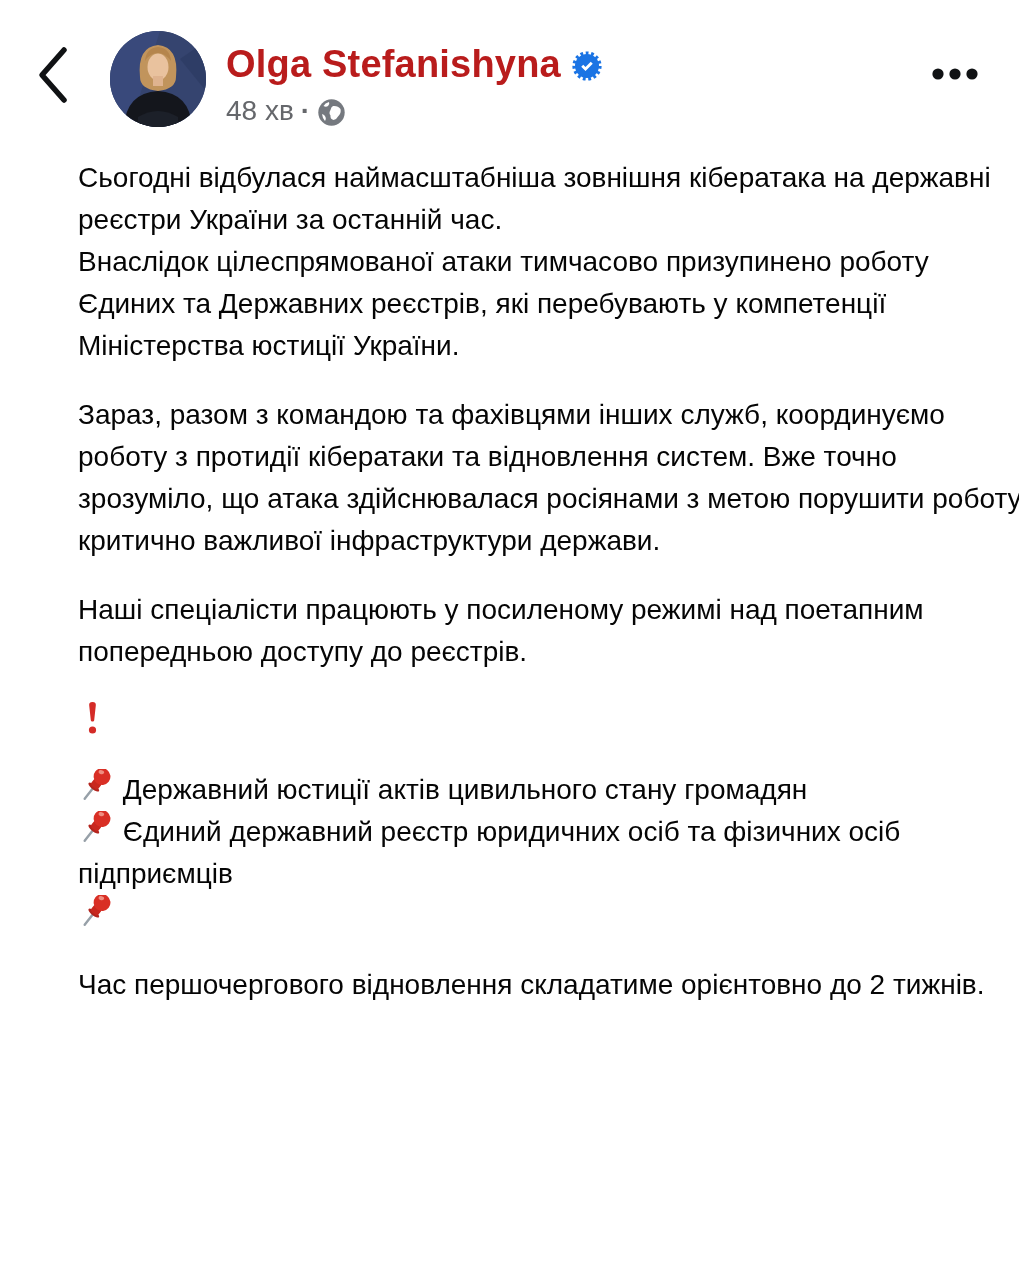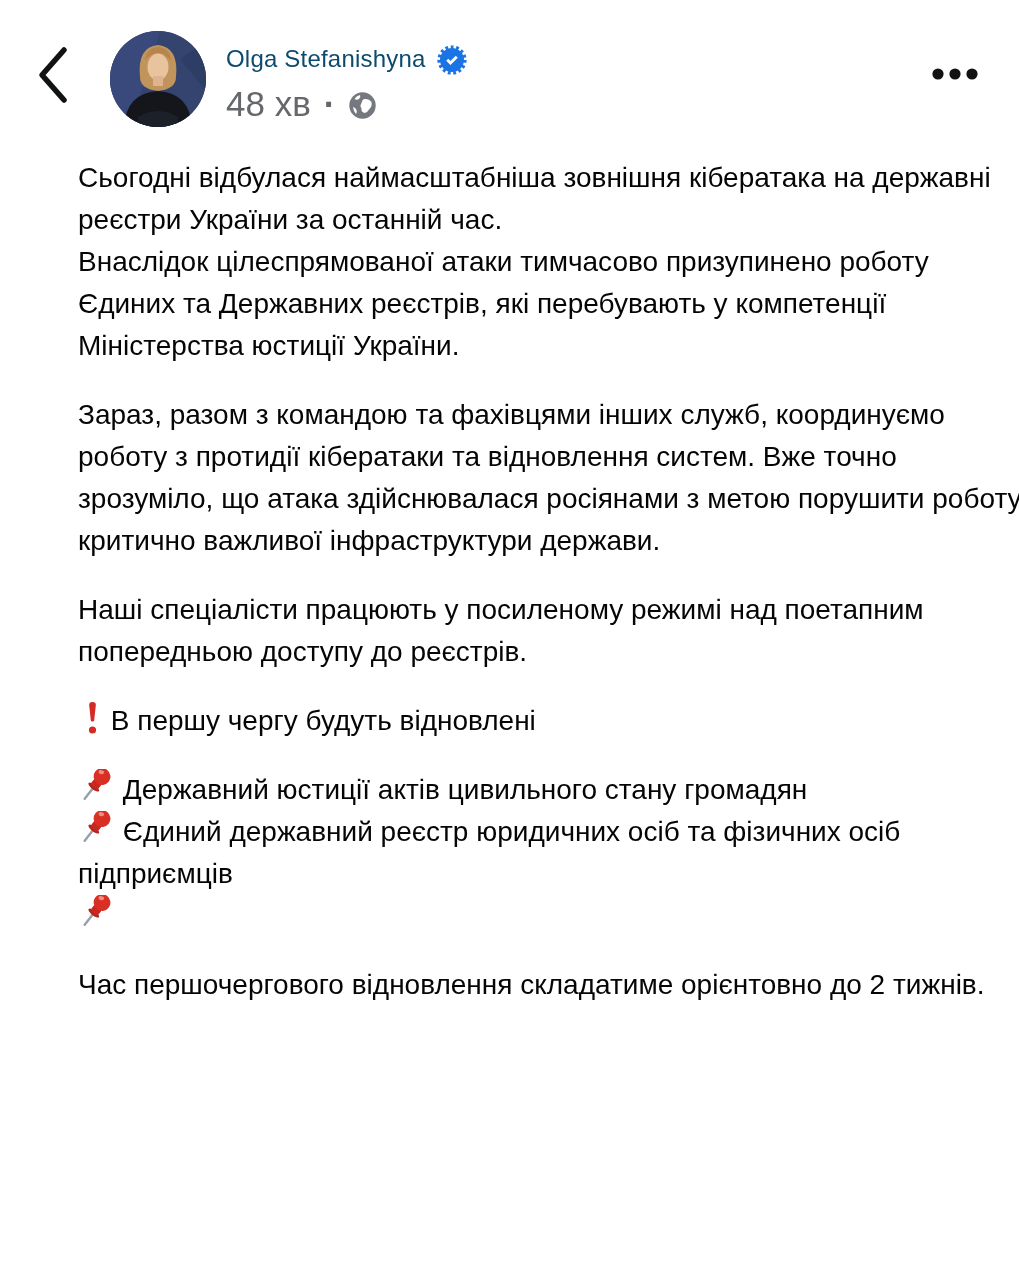--- a/index.html
+++ b/index.html
@@ -31,32 +31,32 @@
     background: #35446f;
     cursor: pointer;
   }
   .avatar svg { display: block; }
   .author-block {
     position: absolute;
     left: 226px; top: 43px;
   }
   .author-row { display: flex; align-items: center; gap: 11px; }
   .author-name {
-    font-size: 24px;
-    font-weight: 400;
+    font-size: 38px;
+    font-weight: 700;
     letter-spacing: 0.2px;
-    color: #0c4a6e;
+    color: #b91c1c;
     cursor: pointer;
   }
   .verified-badge { display: inline-flex; margin-top: 2px; }
   .meta-row {
-    display: flex; align-items: center; gap: 13px;
+    display: flex; align-items: center; gap: 7px;
     margin-top: 9px;
     color: #65676b;
-    font-size: 35px;
+    font-size: 28px;
   }
   .meta-sep { font-weight: 700; color: #65676b; }
   .globe { display: inline-flex; margin-top: 2px; }
   .more-button {
     position: absolute;
     right: 27px; top: 57px;
     width: 62px; height: 36px;
     background: none; border: none; padding: 0;
     cursor: pointer;
   }
@@ -150,21 +150,21 @@
 
   <main class="post-body">
       <p class="para"><span>Сьогодні відбулася наймасштабніша зовнішня кібератака на державні реєстри України за останній час.</span><br><span>Внаслідок цілеспрямованої атаки тимчасово призупинено роботу Єдиних та Державних реєстрів, які перебувають у компетенції Міністерства юстиції України.</span></p>
       <p class="para"><span>Зараз, разом з командою та фахівцями інших служб, координуємо роботу з протидії кібератаки та відновлення систем. Вже точно зрозуміло, що атака здійснювалася росіянами з метою порушити роботу критично важливої інфраструктури держави.</span></p>
       <p class="para"><span>Наші спеціалісти працюють у посиленому режимі над поетапним попередньою доступу до реєстрів.</span></p>
       <p class="para">
   <span class="ic-excl"><svg width="15" height="34" viewBox="0 0 15 34">
             <path d="M7.5 1 C10.3 1 11 2.3 10.8 4.6 L9.2 19.2 C9.05 21 5.95 21 5.8 19.2 L4.2 4.6 C4 2.3 4.7 1 7.5 1 Z" fill="#d42b27"></path>
             <circle cx="7.5" cy="29" r="3.6" fill="#d42b27"></circle>
           </svg></span>
-<span> В першу чергу будуть відновлені</span></p>
+</p>
       <p class="para">
   <span class="ic-pin"><svg width="36" height="38" viewBox="0 0 36 38">
             <g transform="translate(19,14) rotate(38)">
               <line x1="0" y1="6" x2="0" y2="20" stroke="#97a0a8" stroke-width="2.4" stroke-linecap="round"></line>
               <ellipse cx="0" cy="5.2" rx="6.6" ry="2.4" fill="#b3241d"></ellipse>
               <rect x="-4.6" y="-3" width="9.2" height="8.6" rx="2.5" fill="#c8281f"></rect>
               <circle cx="0" cy="-8.2" r="8.4" fill="#d92f25"></circle>
               <ellipse cx="-3.2" cy="-11.2" rx="2.8" ry="2" fill="#ef8d80" transform="rotate(-25 -3.2 -11.2)"></ellipse>
             </g>
           </svg></span>

